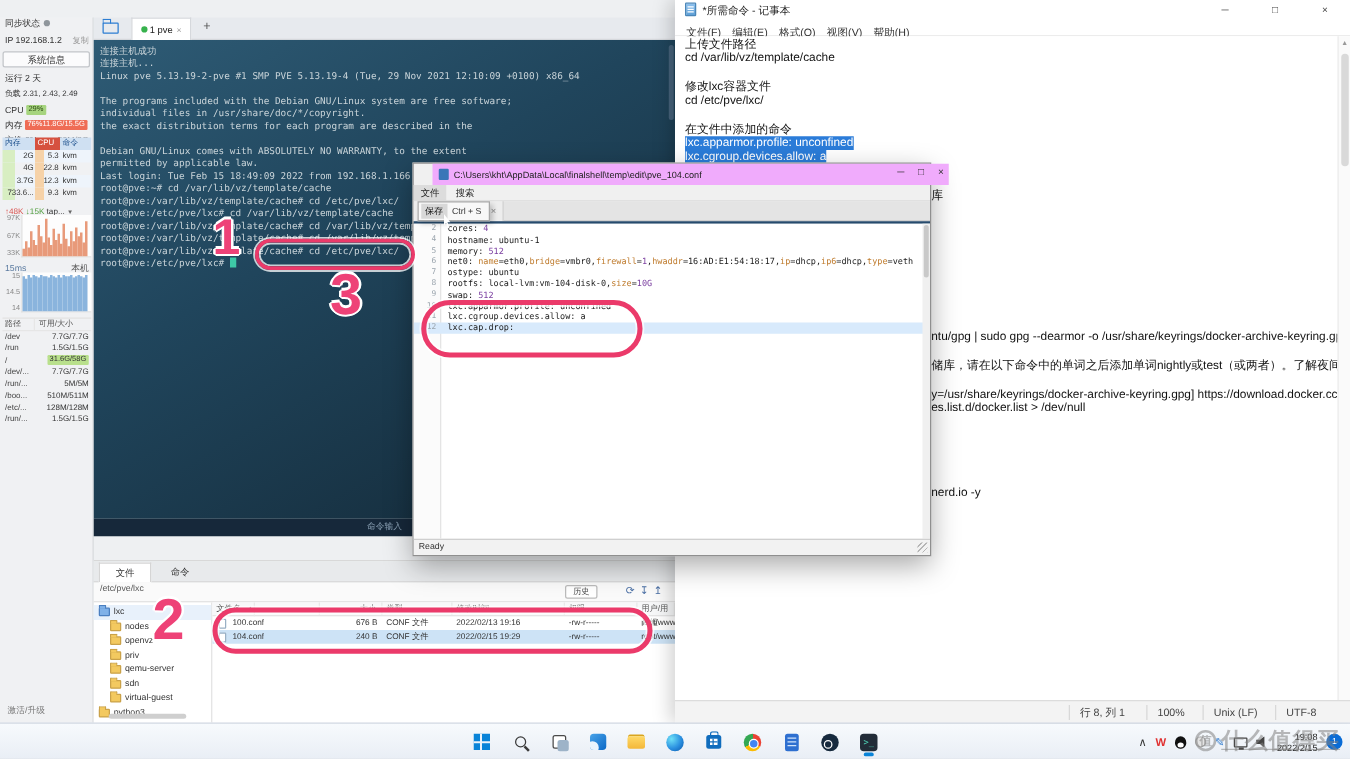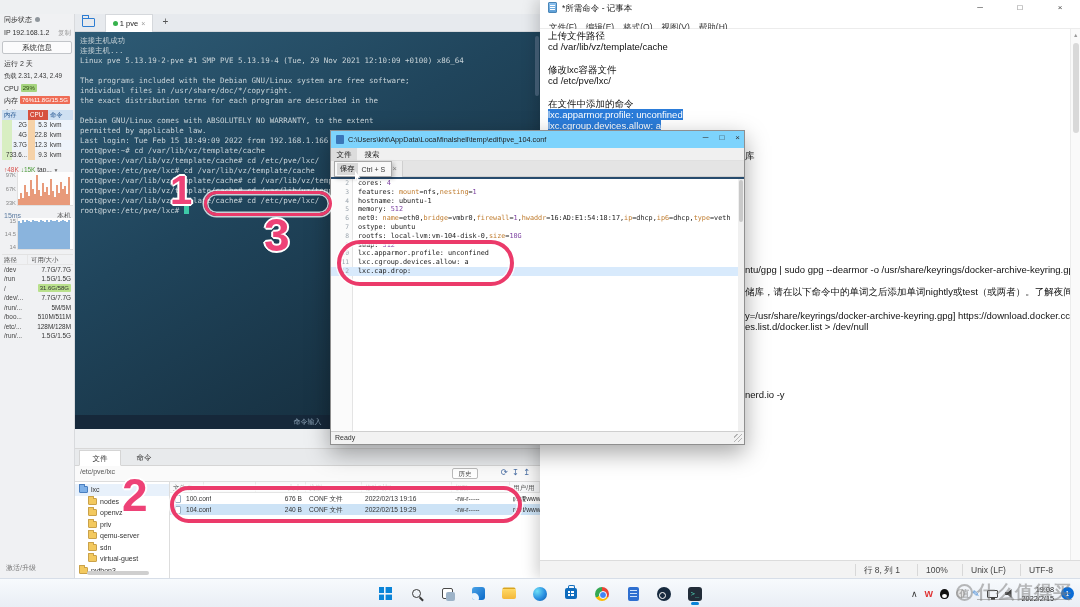--- a/index.html
+++ b/index.html
@@ -114,21 +114,21 @@
   .npfrag { position:absolute; font-size:9.5px; color:#111; white-space:pre; }
   .np-scroll { position:absolute; right:0; top:29px; width:10px; height:531px; background:#fafafa; border-left:1px solid #ececec; }
   .np-scroll-up { position:absolute; top:3px; left:2px; font-size:5.5px; color:#999; }
   .np-thumb { position:absolute; top:14px; left:2px; width:6px; height:90px; background:#d9d9d9; border-radius:3px; }
   .np-status { position:absolute; left:0; bottom:0; width:100%; height:18px; background:#f3f3f3; border-top:1px solid #dcdcdc; display:flex; justify-content:flex-end; align-items:center; font-size:8.5px; color:#444; }
   .np-seg { border-left:1px solid #d8d8d8; height:12px; line-height:12px; padding-left:8px; }
   .seg0 { width:62px; } .seg1 { width:45px; } .seg2 { width:58px; } .seg3 { width:60px; }
 
   
   .ed-window { position:absolute; left:330px; top:130px; width:415px; height:315px; background:#f0f0f0; border:1px solid #8f8f8f; z-index:20; box-shadow:0 8px 22px rgba(0,0,0,0.35); }
-  .ed-titlebar { position:absolute; left:0; top:0; width:100%; height:17px; background:#7dd3fc; }
+  .ed-titlebar { position:absolute; left:15px; top:0; width:100%; height:17px; background:#f0abfc; }
   .ed-icon { position:absolute; left:5px; top:4px; width:8px; height:9px; background:#3a76b8; border-radius:1px; }
   .ed-title { position:absolute; left:17px; top:4px; font-size:7.3px; color:#222; white-space:nowrap; }
   .ed-btns { position:absolute; right:4px; top:2px; display:flex; gap:11px; font-size:8px; color:#333; }
   .ed-menubar { position:absolute; left:0; top:17px; width:100%; height:13px; background:#f0f0f0; border-bottom:1px solid #e0e0e0; font-size:7.5px; color:#222; }
   .ed-menu { display:inline-block; width:26px; text-align:center; line-height:13px; }
   .ed-menu.active { background:#dcdcdc; }
   .ed-tabstrip { position:absolute; left:0; top:30px; width:100%; height:16px; background:#e4e4e4; border-bottom:1px solid #cfcfcf; }
   .ed-tab { position:absolute; left:0; top:0; width:72px; height:16px; background:#ededed; border-right:1px solid #cfcfcf; }
   .ed-tab-x { position:absolute; right:5px; top:3px; font-size:7.5px; color:#888; }
   .ed-popup { position:absolute; left:3px; top:30px; width:58px; height:16px; background:#f8f8f8; border:1px solid #a8a8a8; box-shadow:2px 2px 4px rgba(0,0,0,0.2); display:flex; align-items:center; z-index:3; }
@@ -582,24 +582,20 @@
     <div class="cursor-arrow"></div>
     <div class="ed-rule"></div>
     <div class="ed-body">
       <div class="ed-gutterbg"></div>
       <div>
           <div class="edrow">
             <span class="ednum">2</span>
             <span class="edcode"><span>cores: </span><span class="n">4</span></span>
           </div>
           <div class="edrow">
-            <span class="ednum">3</span>
-            <span class="edcode"><span>features: </span><span class="a">mount</span><span>=nfs,</span><span class="a">nesting</span><span>=</span><span class="n">1</span></span>
-          </div>
-          <div class="edrow">
             <span class="ednum">4</span>
             <span class="edcode"><span>hostname: ubuntu-1</span></span>
           </div>
           <div class="edrow">
             <span class="ednum">5</span>
             <span class="edcode"><span>memory: </span><span class="n">512</span></span>
           </div>
           <div class="edrow">
             <span class="ednum">6</span>
             <span class="edcode"><span>net0: </span><span class="a">name</span><span>=eth0,</span><span class="a">bridge</span><span>=vmbr0,</span><span class="a">firewall</span><span>=</span><span class="n">1</span><span>,</span><span class="a">hwaddr</span><span>=16:AD:E1:54:18:17,</span><span class="a">ip</span><span>=dhcp,</span><span class="a">ip6</span><span>=dhcp,</span><span class="a">type</span><span>=veth</span></span>

